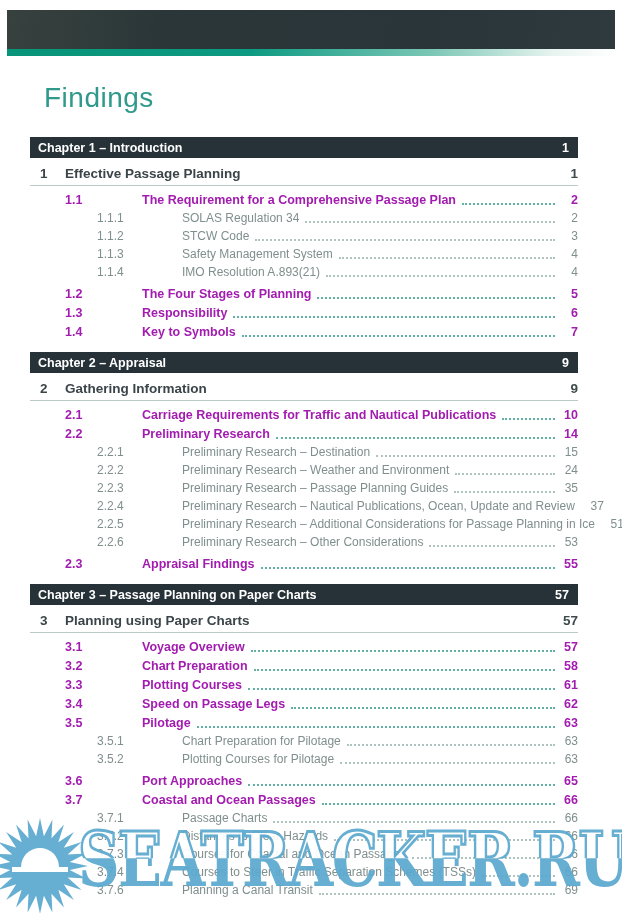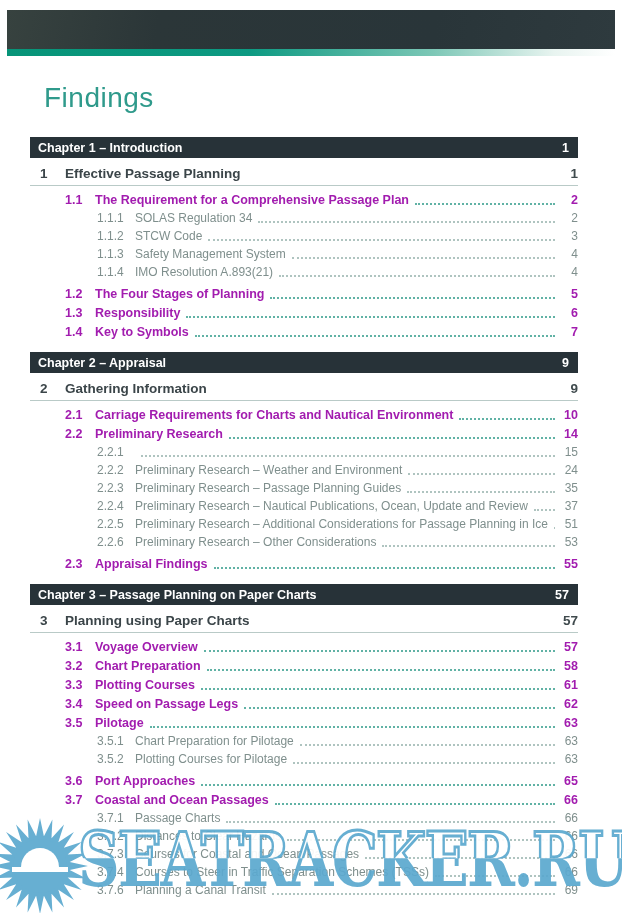--- a/index.html
+++ b/index.html
@@ -33,21 +33,21 @@
     display:flex;align-items:flex-end;
     margin-top:8px;padding-bottom:4px;border-bottom:1px solid #b9cac7;
     font-size:13.5px;font-weight:bold;color:#3b4549;
   }
   .heading-row .h-num{margin-left:10px;width:25px;}
   .heading-row .h-title{flex:1;}
   .heading-row .h-page{font-weight:600;color:#3f4a4d;}
 
   .row{display:flex;align-items:flex-end;line-height:14px;}
   .row .num{flex:none;}
-  .row .title{flex:none;white-space:nowrap;}
+  .row .title{flex:none;white-space:nowrap;margin-left:47px;}
   .row .leader{flex:1;margin:0 5px 2px 6px;border-bottom:2px dotted #3aa08f;opacity:.8;}
   .row .page-num{flex:none;min-width:18px;text-align:right;}
 
   .row.l2{margin-top:5px;font-size:12.5px;font-weight:bold;color:#a21caf;}
   .row.l3{margin-top:4px;font-size:12px;font-weight:400;color:#7f8f8d;}
   .row.l3 .leader{border-bottom-color:#a7beba;opacity:.9;}
   .row.l3 + .row.l2{margin-top:8px;}
   .heading-row + .row.l2{margin-top:7px;}
   .row.l2 .num{margin-left:35px;width:30px;}
   .row.l3 .num{margin-left:67px;width:38px;}
@@ -144,32 +144,33 @@
           <span class="bar-label">Chapter 2 – Appraisal</span>
           <span class="bar-page">9</span>
         </div>
         <div class="heading-row">
           <span class="h-num">2</span>
           <span class="h-title">Gathering Information</span>
           <span class="h-page">9</span>
         </div>
         <div class="row l2">
           <span class="num">2.1</span>
-          <span class="title">Carriage Requirements for Charts and Nautical Environment</span>
+          <span class="title">Carriage Requirements for Traffic and Nautical Publications</span>
           <span class="leader"></span>
           <span class="page-num">10</span>
         </div>
         <div class="row l2">
           <span class="num">2.2</span>
           <span class="title">Preliminary Research</span>
           <span class="leader"></span>
           <span class="page-num">14</span>
         </div>
         <div class="row l3">
           <span class="num">2.2.1</span>
+          <span class="title">Preliminary Research – Destination</span>
           <span class="leader"></span>
           <span class="page-num">15</span>
         </div>
         <div class="row l3">
           <span class="num">2.2.2</span>
           <span class="title">Preliminary Research – Weather and Environment</span>
           <span class="leader"></span>
           <span class="page-num">24</span>
         </div>
         <div class="row l3">

